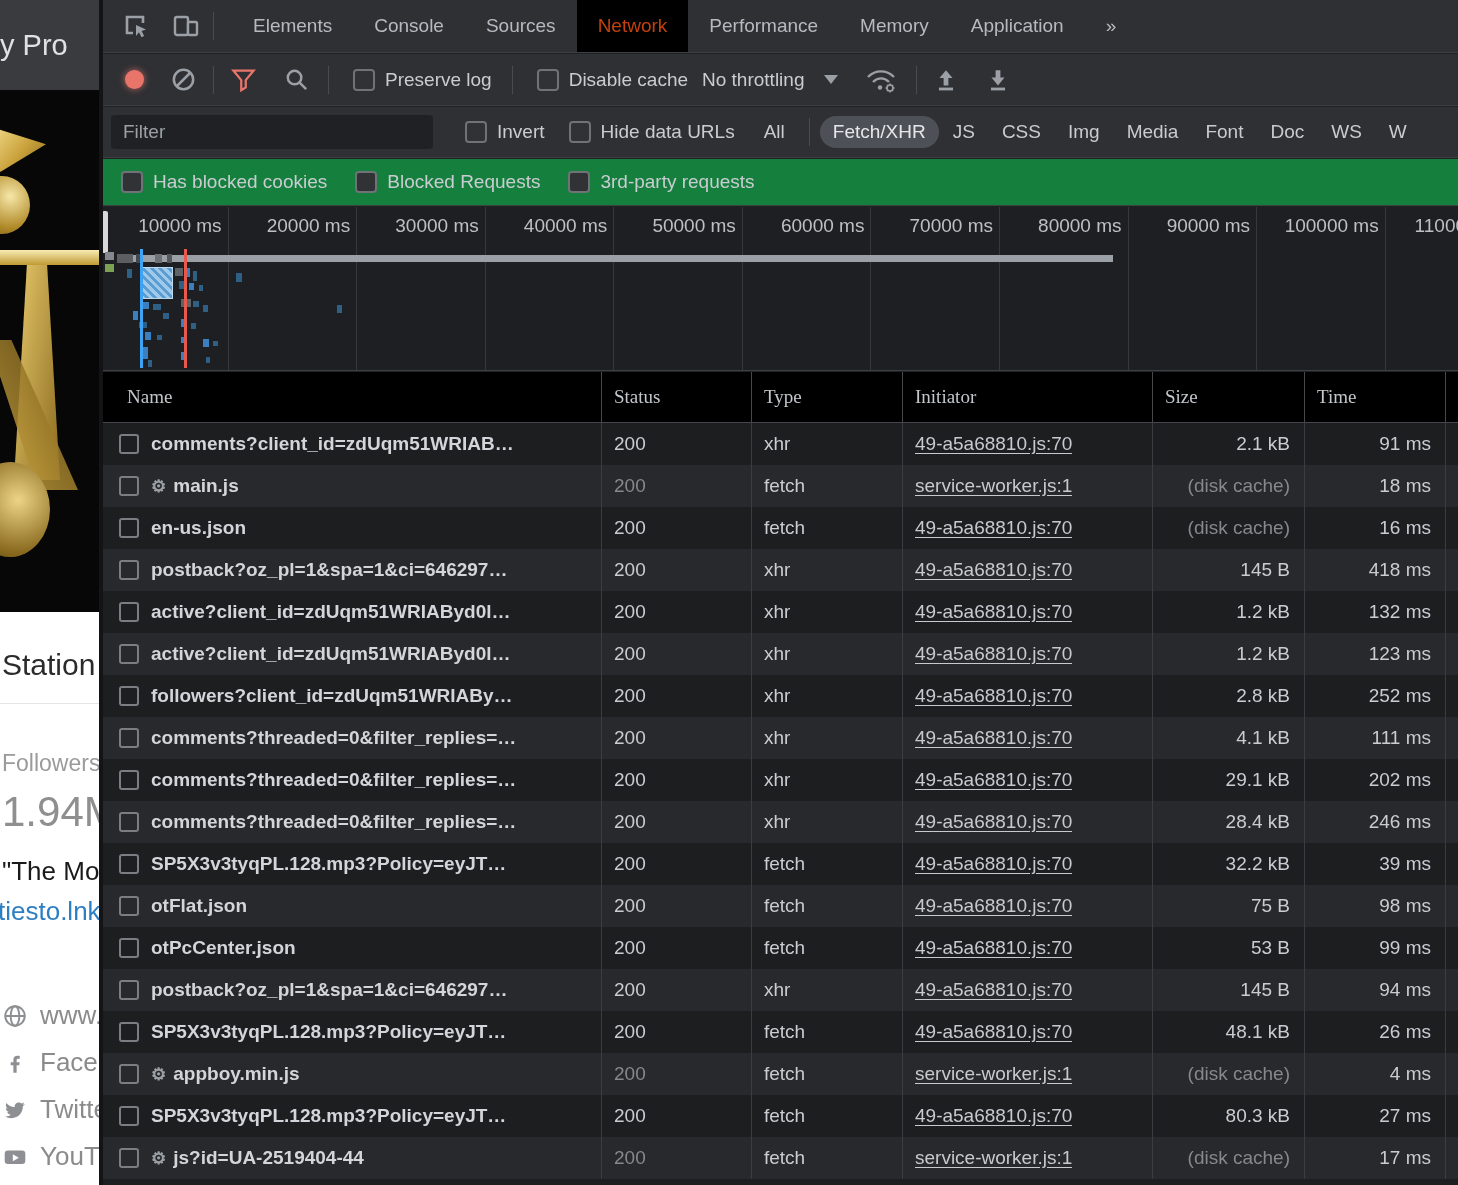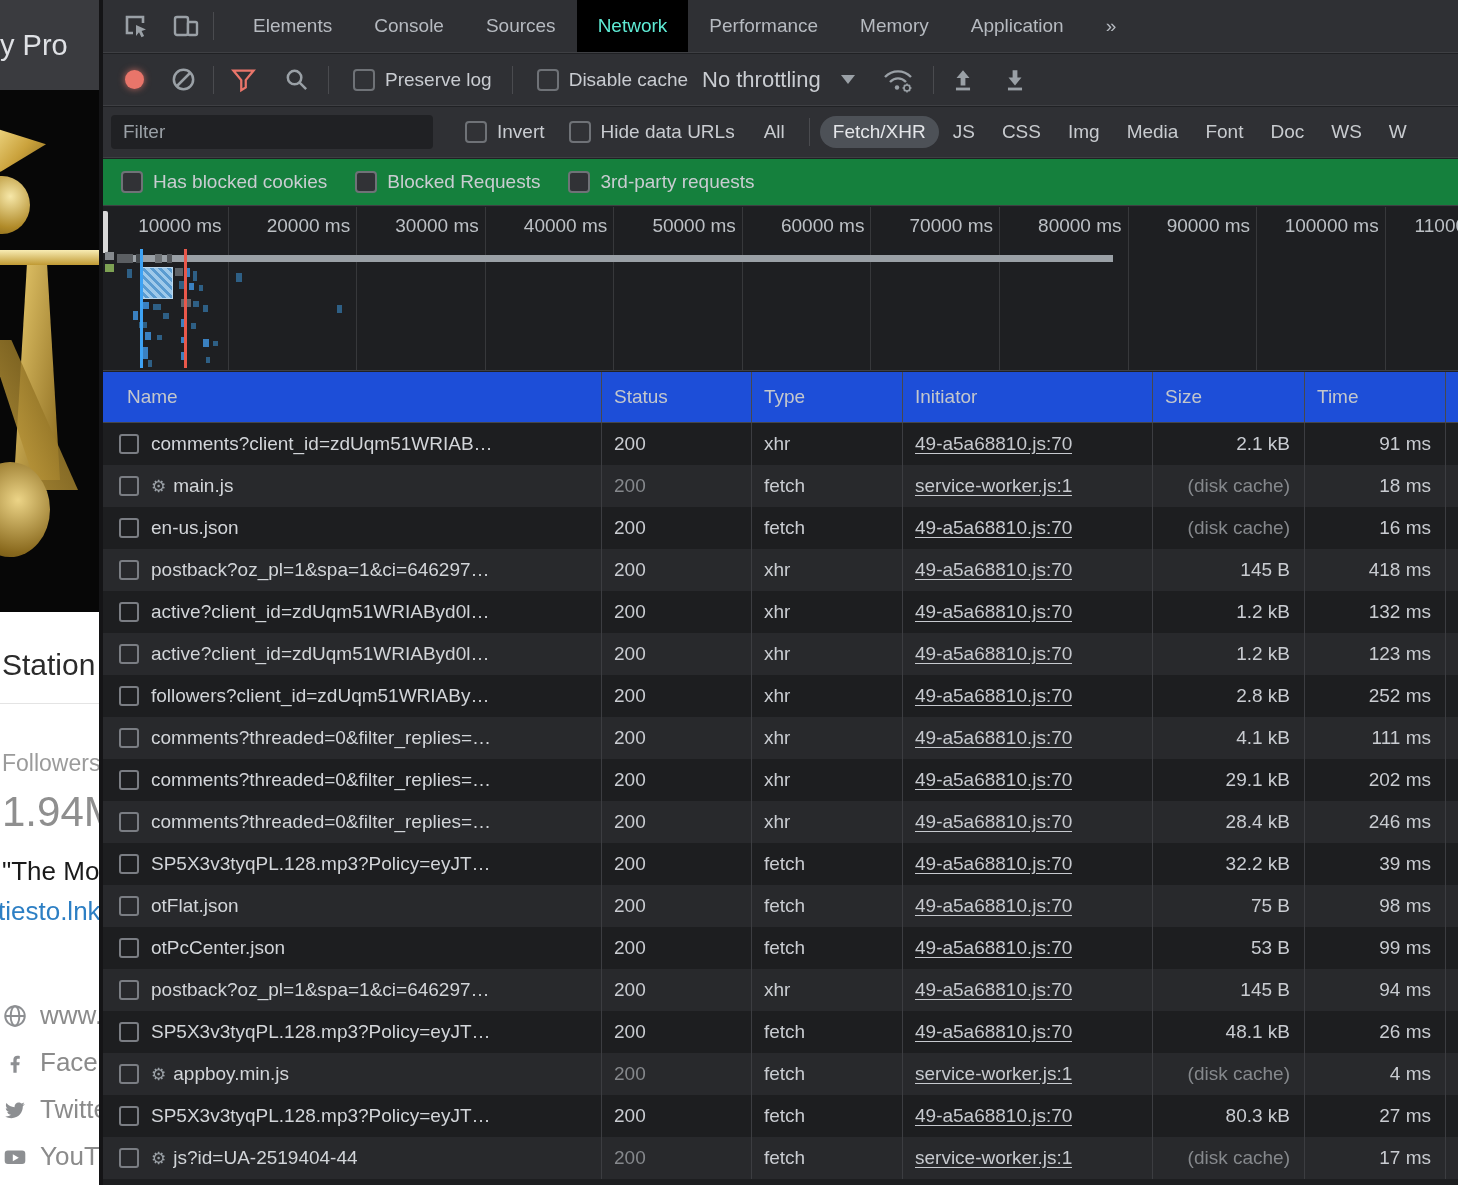--- a/index.html
+++ b/index.html
@@ -32,31 +32,31 @@
   
   #devtools{position:absolute;left:103px;top:0;width:1355px;height:1185px;background:#202124;overflow:hidden;}
 
   
   #tabbar{position:absolute;left:0;top:0;width:100%;height:53px;background:#2f3034;border-bottom:1px solid #3e3f43;
     display:flex;align-items:stretch;}
   .tb-ic{align-self:center;margin-left:16px;width:34px;height:34px;display:flex;align-items:center;justify-content:center;}
   .vdiv{width:1px;height:28px;background:#4a4b4f;align-self:center;margin:0 10px;flex:none;}
   #tabs{display:flex;align-items:stretch;margin-left:8px;}
   .tab{display:flex;align-items:center;padding:0 21px;color:#b6bac0;font-size:19px;white-space:nowrap;}
-  .tab.active{background:#000000;color:#5eead4;}
+  .tab.active{background:#000000;color:#c2410c;}
 
   
   #nettoolbar{position:absolute;left:0;top:54px;width:100%;height:52px;background:#2f3034;border-bottom:1px solid #3e3f43;
     display:flex;align-items:center;}
   #record-dot{width:19px;height:19px;border-radius:50%;background:#e9756a;box-shadow:0 0 7px rgba(233,117,106,.8);margin-left:22px;flex:none;}
   .tool-ic{margin-left:26px;flex:none;display:flex;align-items:center;}
   .lbl{color:#c9ccd1;font-size:19px;margin-left:10px;white-space:nowrap;}
   .cb{width:22px;height:22px;border:2px solid #6f7277;border-radius:4px;background:#313236;flex:none;}
   .cb-group{display:flex;align-items:center;margin-left:18px;}
-  #throttling{display:flex;align-items:center;margin-left:14px;color:#c9ccd1;font-size:22px;white-space:nowrap;justify-content:center;}
+  #throttling{display:flex;align-items:center;margin-left:14px;color:#c9ccd1;font-size:19px;white-space:nowrap;justify-content:center;}
   .caret{width:0;height:0;border-left:7px solid transparent;border-right:7px solid transparent;border-top:9px solid #9aa0a6;margin-left:20px;}
 
   
   #filterbar{position:absolute;left:0;top:107px;width:100%;height:51px;background:#2f3034;border-bottom:1px solid #3e3f43;
     display:flex;align-items:center;}
   #filter-input{margin-left:8px;width:322px;height:34px;background:#202124;border:none;border-radius:4px;outline:none;
     color:#dadce0;font-size:19px;padding:17px 12px;font-family:"Liberation Sans",sans-serif;flex:none;}
   #filter-input::placeholder{color:#9aa0a6;}
   #type-filters{display:flex;align-items:center;margin-left:16px;}
   .type-pill{padding:5px 13px;border-radius:17px;color:#c8cbcf;font-size:19px;white-space:nowrap;margin-right:1px;}
@@ -73,32 +73,32 @@
   .tick{flex:0 0 128.57px;border-right:1px solid #37383b;height:100%;position:relative;}
   .tick:first-child{flex-basis:125.6px;}
   .tick-lb{position:absolute;right:6px;top:8px;color:#bcc0c5;font-size:19px;white-space:nowrap;}
   #ov-handle{position:absolute;left:-1px;top:4px;width:6px;height:42px;background:#d8d8d8;border-radius:2px;}
   .wbar{position:absolute;}
   .hatch{background:repeating-linear-gradient(45deg,#9ec9ea 0 3px,#5b9cd1 3px 6px);border:1px solid #bcd9ef;}
   .ev-line{position:absolute;top:42px;bottom:2px;width:3px;}
 
   
   #table{position:absolute;left:0;top:372px;width:100%;bottom:0;background:#1d1e20;}
-  #thead{display:grid;grid-template-columns:499px 150px 151px 250px 152px 141px 1fr;height:51px;background:#1d4ed8;border-bottom:1px solid #454649;}
+  #thead{display:grid;grid-template-columns:499px 150px 151px 250px 152px 141px 1fr;height:51px;background:#000000;border-bottom:1px solid #454649;font-family:Liberation Serif, serif;}
   #thead .hc{display:flex;align-items:center;color:#c3c7cc;font-size:19px;border-right:1px solid #47484c;padding-left:12px;white-space:nowrap;overflow:hidden;}
   #thead .hc:first-child{padding-left:24px;}
   #thead .hc:last-child{border-right:none;}
   #rows{position:absolute;left:0;top:51px;right:0;bottom:0;overflow:hidden;}
   .req-row{display:grid;grid-template-columns:499px 150px 151px 250px 152px 141px 1fr;height:42px;}
   .req-row:nth-child(odd){background:#1d1e20;}
   .req-row:nth-child(even){background:#28292c;}
   .cell{display:flex;align-items:center;border-right:1px solid #3c3d41;overflow:hidden;white-space:nowrap;
     color:#c9ccd1;font-size:19px;}
   .cell:last-child{border-right:none;}
-  .c-name{padding-right:12px;}
+  .c-name{padding-right:12px;font-weight:bold;}
   .row-cb{width:20px;height:20px;border:2px solid #7a7d83;border-radius:3px;background:transparent;margin:0 12px 0 16px;flex:none;}
   .gear{color:#9aa0a6;font-size:17px;margin-right:7px;flex:none;}
   .nm{color:#d2d5d9;overflow:hidden;}
   .c-status,.c-type{padding-left:12px;}
   .c-init{padding-left:12px;}
   .init-link{color:#c6c9ce;text-decoration:underline;text-underline-offset:3px;overflow:hidden;}
   .c-size,.c-time{justify-content:flex-end;padding-right:14px;}
   .dim{color:#85888c;}
   svg{display:block;}
 </style>

